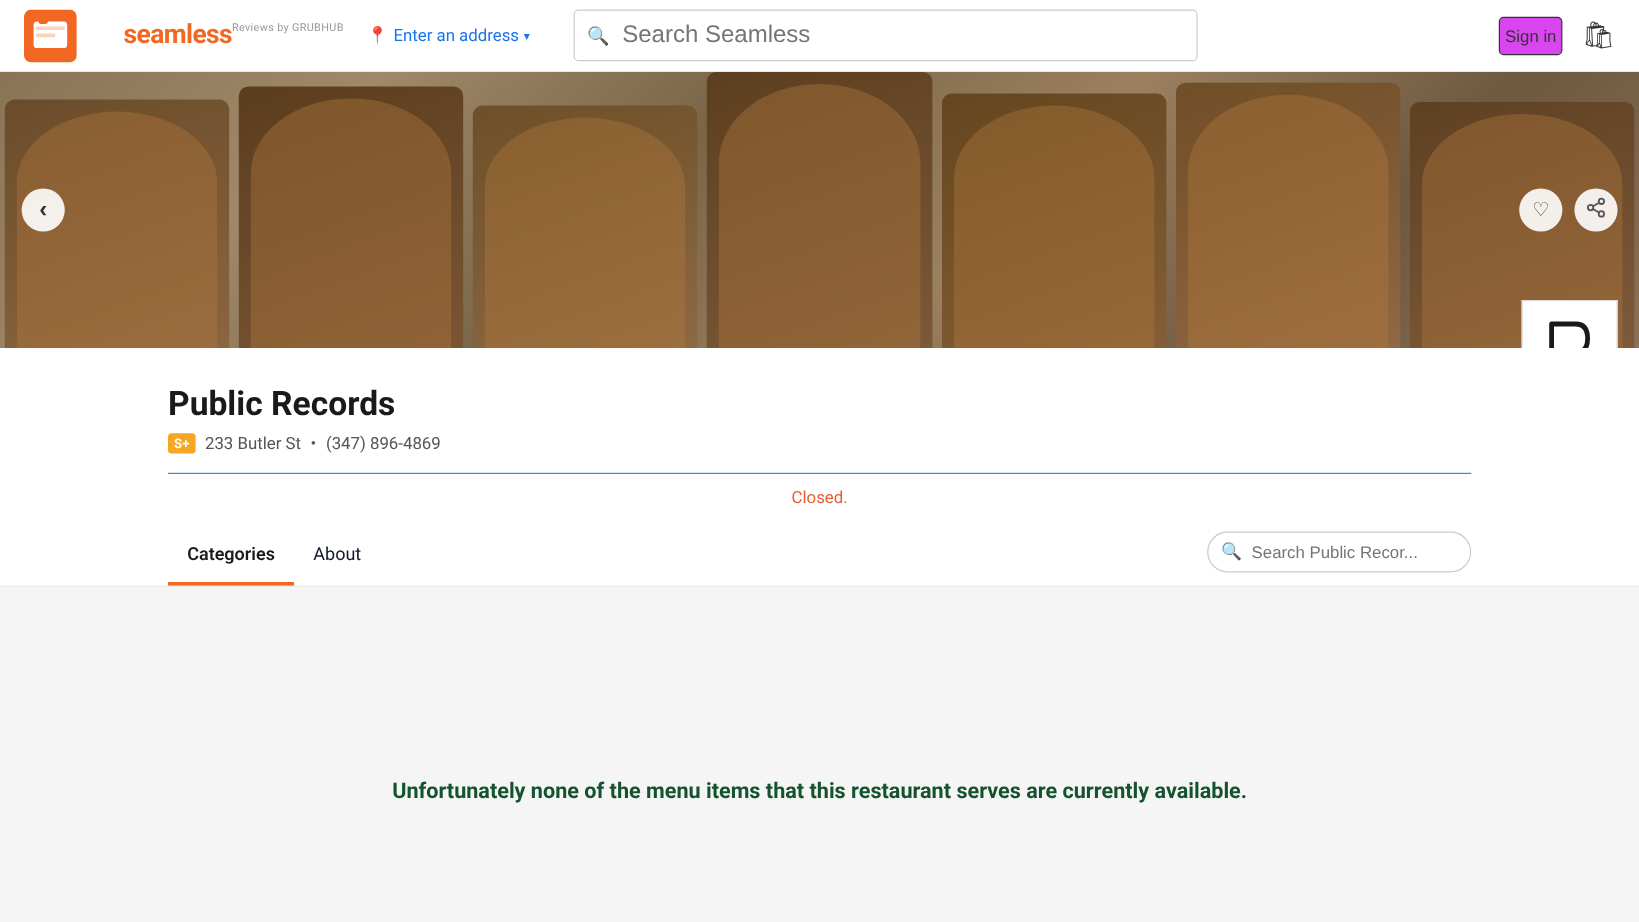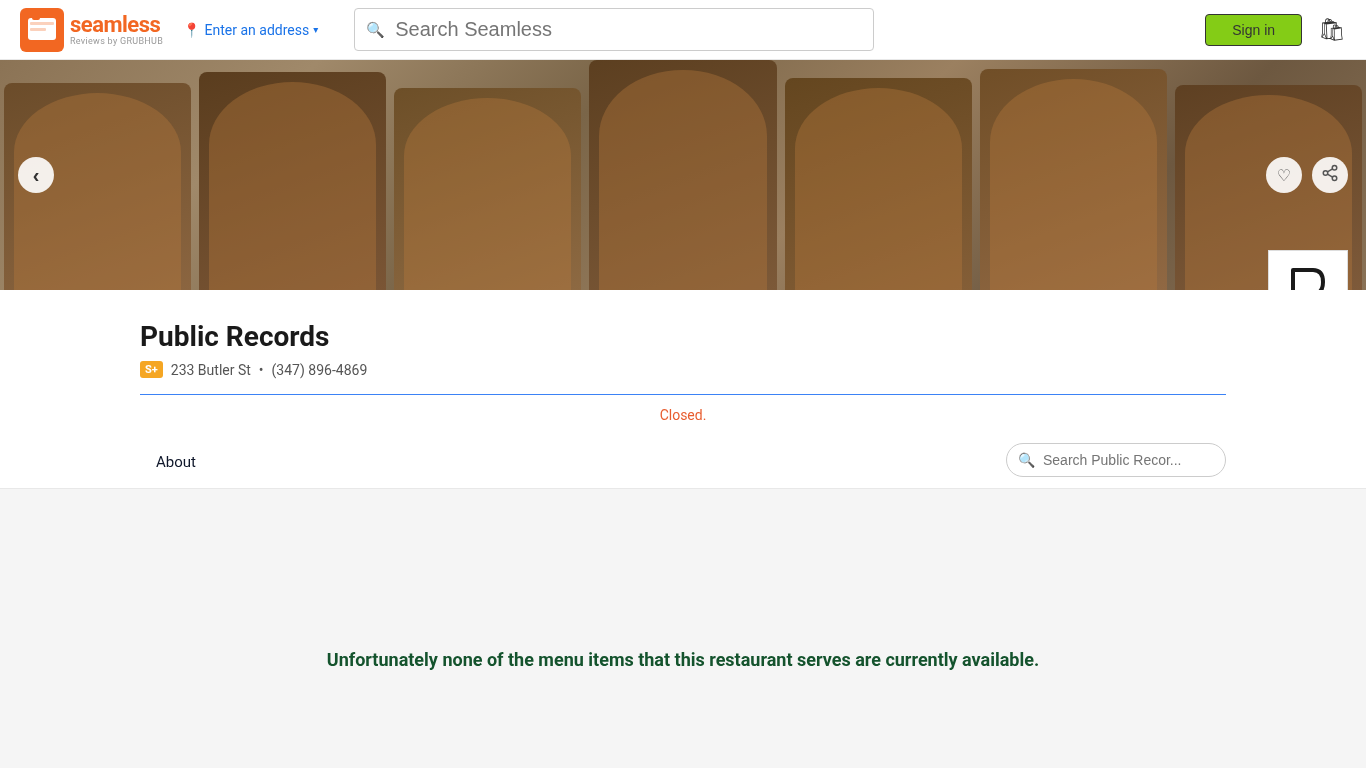--- a/index.html
+++ b/index.html
@@ -22,21 +22,22 @@
       margin-right: 20px;
       text-decoration: none;
     }
     .logo-icon {
       width: 44px;
       height: 44px;
       margin-right: 6px;
     }
     .logo-text {
       display: flex;
-      flex-direction: column;
+      flex-direction: row;
+      margin-left: 33px;
     }
     .logo-name {
       font-size: 22px;
       font-weight: 700;
       color: #f26722;
       line-height: 1;
       letter-spacing: -0.5px;
     }
     .logo-sub {
       font-size: 9px;
@@ -84,22 +85,22 @@
       font-size: 15px;
     }
     .header-right {
       margin-left: auto;
       display: flex;
       align-items: center;
       gap: 16px;
     }
     .sign-in-btn {
       border: 1.5px solid #333;
-      background: #84cc16;
-      padding: 7px 26px;
+      background: #d946ef;
+      padding: 7px 4px;
       border-radius: 4px;
       font-size: 14px;
       cursor: pointer;
       font-weight: 500;
       color: #333;
     }
     .cart-icon-btn {
       background: none;
       border: none;
       cursor: pointer;
@@ -400,20 +401,21 @@
     <span>•</span>
     <span>(347) 896-4869</span>
   </div>
 
   <div class="closed-banner">
     <span>Closed.</span>
   </div>
 
   <div class="tabs-row">
     <div class="tabs-left">
+      <a class="tab-item active" href="#">Categories</a>
       <a class="tab-item" href="#">About</a>
     </div>
     <div class="restaurant-search">
       <span class="search-icon-small">🔍</span>
       <input type="text" placeholder="Search Public Recor..." style="">
     </div>
   </div>
 </div>
 
 <div class="main-content">

